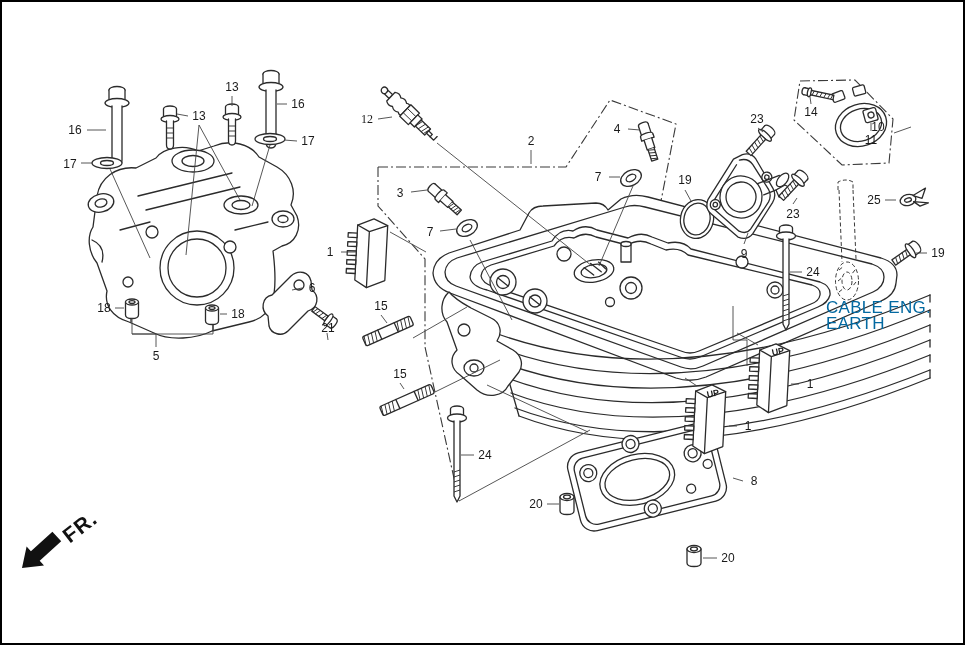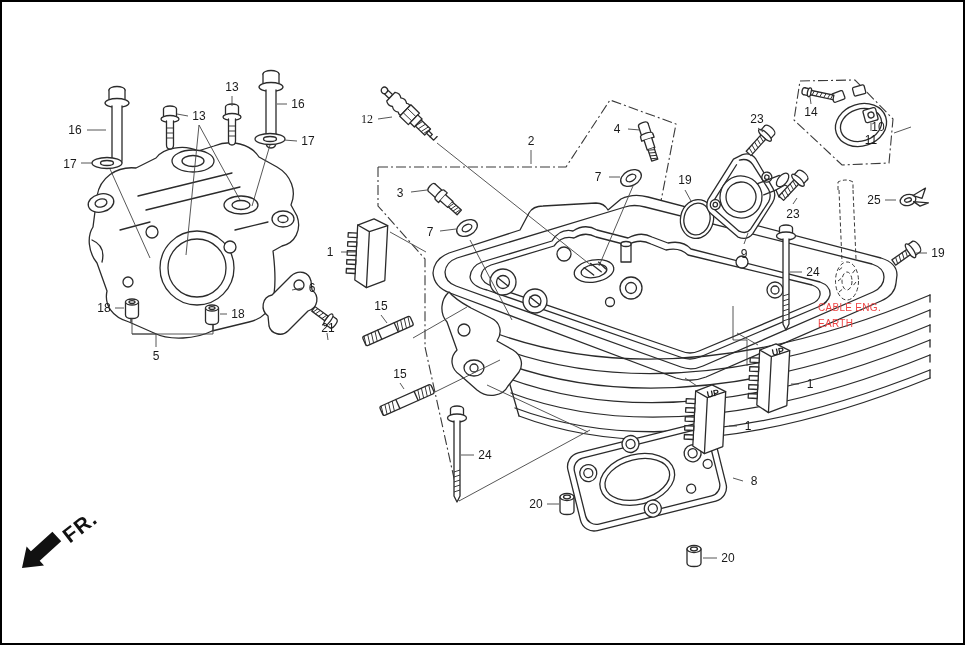--- a/index.html
+++ b/index.html
@@ -12,21 +12,21 @@
   .phantom{fill:none;stroke:#3a3a3a;stroke-width:1.1;stroke-dasharray:10 3 2 3;}
   .dashed{fill:none;stroke:#3a3a3a;stroke-width:1;stroke-dasharray:4 2.5;}
   .leader{fill:none;stroke:#444444;stroke-width:0.9;}
   #frame{fill:none;stroke:#000000;stroke-width:2;}
   .callout{position:absolute;transform:translate(-50%,-50%);font-size:12px;color:#1a1a1a;
            white-space:nowrap;line-height:1;}
   .up-marker{position:absolute;font-size:9px;font-weight:bold;color:#1a1a1a;line-height:1;
              transform-origin:center;}
   #fr-label{position:absolute;font-size:21px;font-weight:600;color:#111;letter-spacing:1px;
             transform-origin:center;}
-  #cable-label{position:absolute;font-size:10px;color:#ef4444;letter-spacing:0.3px;line-height:16px;}
+  #cable-label{position:absolute;font-size:17px;color:#0369a1;letter-spacing:0.3px;line-height:16px;margin-left:8px;}
 </style>
 </head>
 <body>
 
 <div id="stage">
 
 <svg id="art" viewBox="0 0 965 645" width="965" height="645">
   <rect id="frame" x="1" y="1" width="963" height="643"></rect>
 
   <g>

